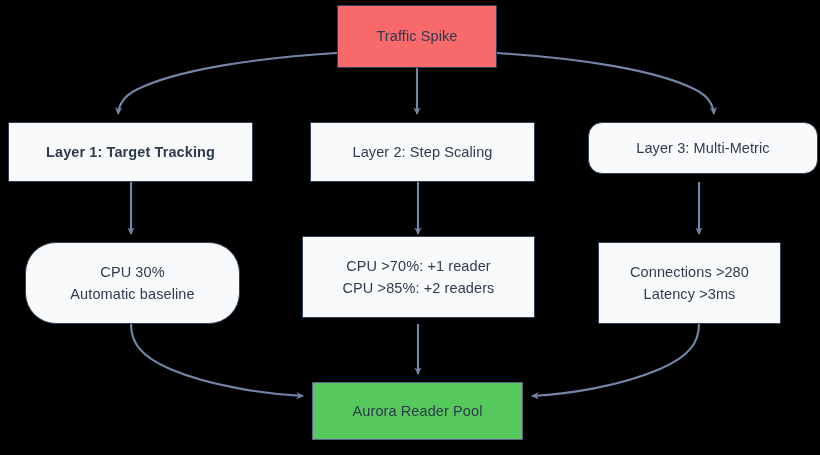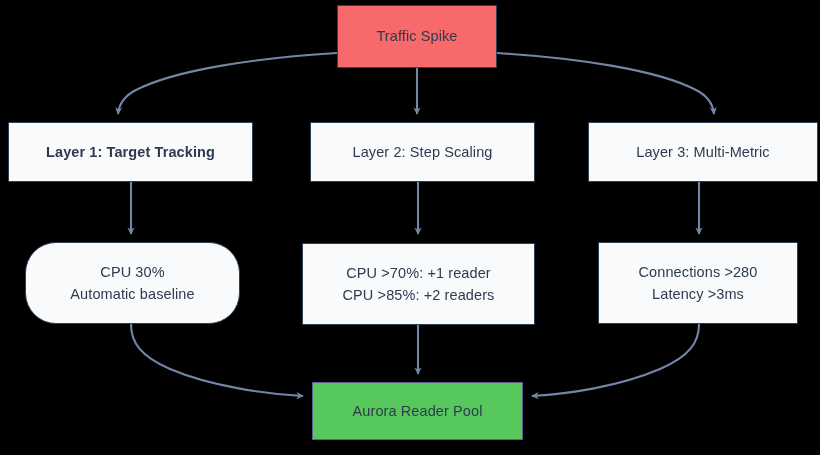--- a/index.html
+++ b/index.html
@@ -50,24 +50,24 @@
     border-color: #5E5E8C;
   }
   .node-line {
     display: block;
     white-space: nowrap;
   }
   
   #node-traffic-spike { left: 337px; top: 5px;   width: 160px; height: 63px; }
   #node-layer-1       { left: 8px;   top: 122px; width: 245px; height: 60px; font-weight: bold; }
   #node-layer-2       { left: 310px; top: 122px; width: 225px; height: 60px; }
-  #node-layer-3       { left: 588px; top: 122px; width: 230px; height: 60px; }
+  #node-layer-3       { left: 588px; top: 122px; width: 230px; height: 52px; border-radius: 14px; }
   #node-detail-1      { left: 25px;  top: 242px; width: 215px; height: 82px; border-radius: 31px; }
-  #node-detail-2      { left: 302px; top: 243px; width: 233px; height: 82px; text-align: right; }
-  #node-detail-3      { left: 598px; top: 242px; width: 200px; height: 82px; }
+  #node-detail-2      { left: 302px; top: 236px; width: 233px; height: 82px; text-align: right; }
+  #node-detail-3      { left: 598px; top: 242px; width: 183px; height: 82px; }
   #node-aurora-pool   { left: 312px; top: 382px; width: 211px; height: 58px; }
 </style>
 </head>
 <body>
 
 <div id="canvas">
 
   <svg id="edge-layer" viewBox="0 0 820 455" width="820" height="455" xmlns="http://www.w3.org/2000/svg">
     <defs>
       <marker id="arrowhead" markerWidth="9" markerHeight="9" refX="7.2" refY="4.5" orient="auto" markerUnits="userSpaceOnUse">

